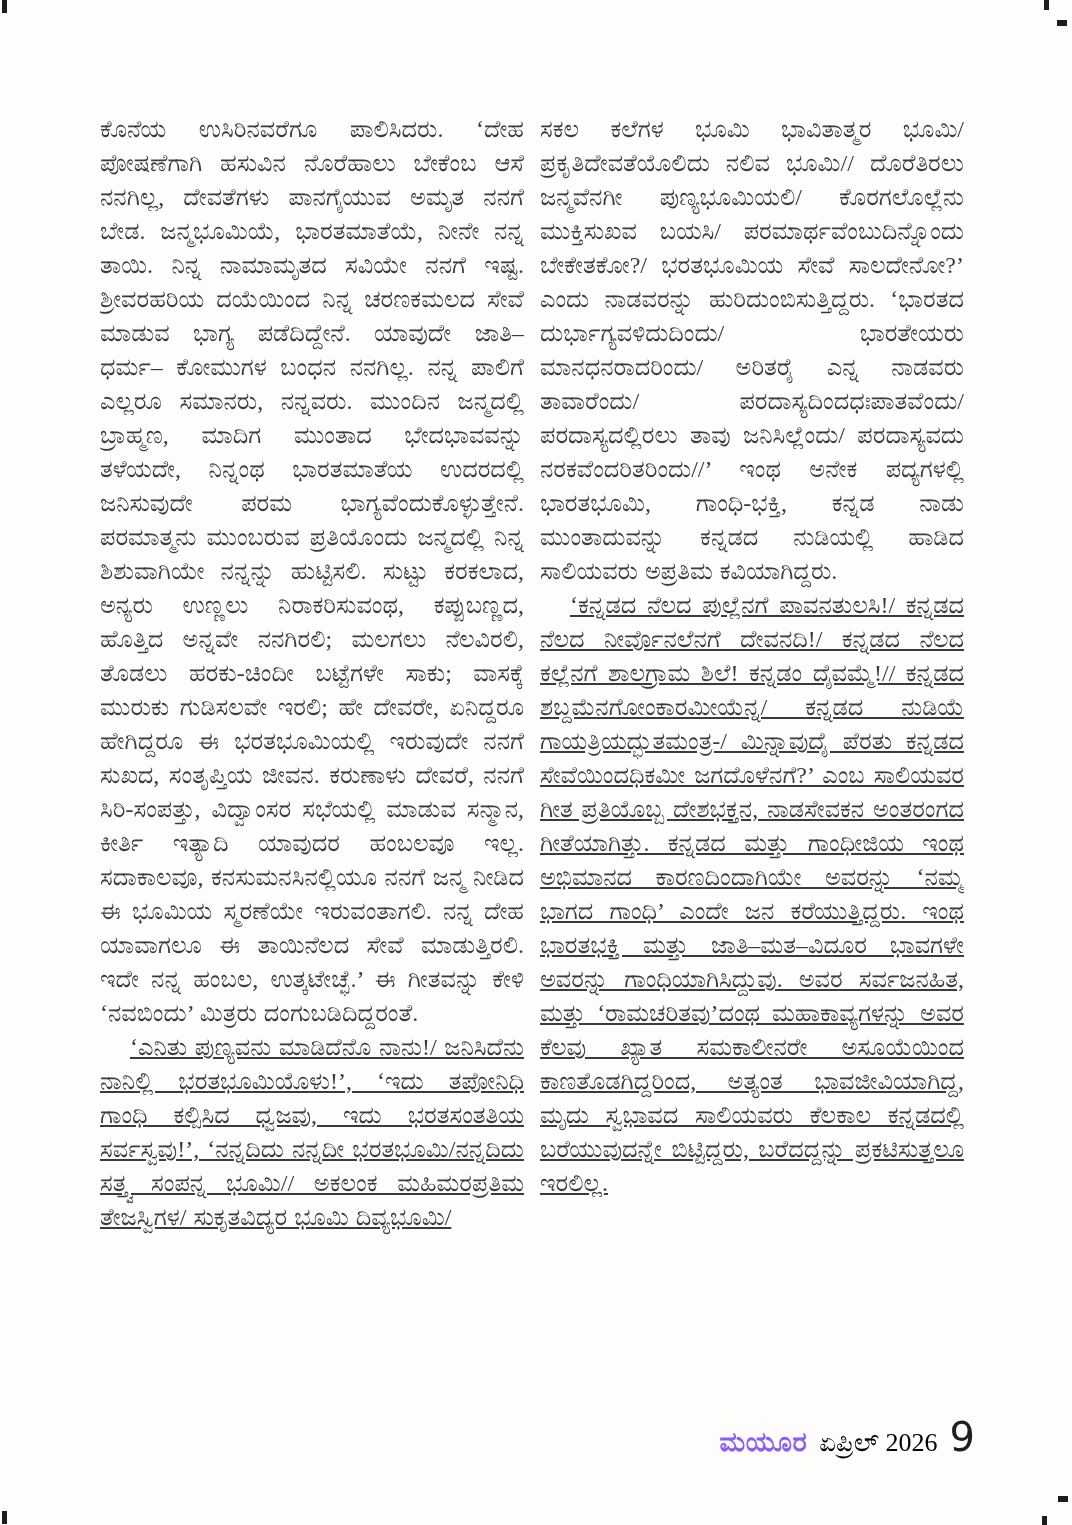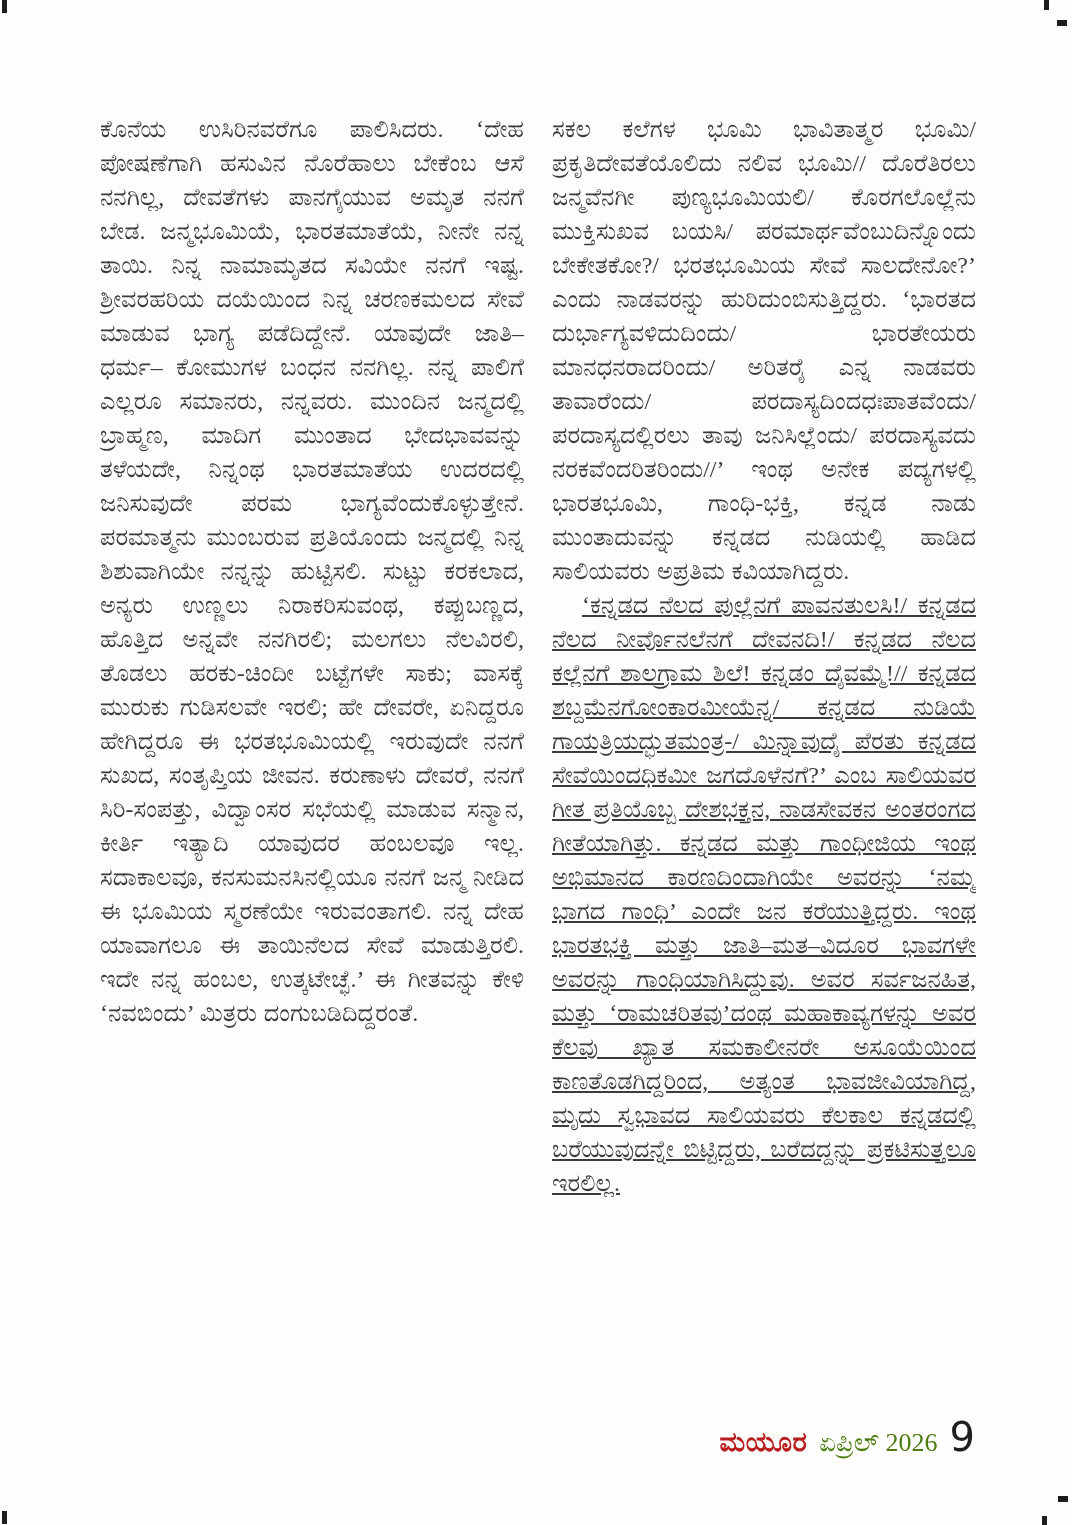--- a/index.html
+++ b/index.html
@@ -15,21 +15,21 @@
   .crop{position:absolute;background:#1d1d1f;}
   .crop.tl{left:2px;top:0;width:5px;height:13px;}
   .crop.trv{left:1044px;top:0;width:5px;height:10px;}
   .crop.trh{left:1057px;top:20px;width:10px;height:6px;}
   .crop.bl{left:2px;top:1511px;width:5px;height:13px;}
   .crop.brh{left:1058px;top:1496px;width:10px;height:6px;}
   .crop.brv{left:1042px;top:1516px;width:5px;height:9px;}
 
   .columns{
     position:absolute;left:100px;top:112px;width:876px;height:1272px;
-    display:flex;gap:28px;overflow:hidden;
+    display:flex;gap:16px;overflow:hidden;
   }
   .col{width:424px;height:100%;overflow:hidden;}
   .col p{
     margin:0;
     font-size:24px;
     line-height:34px;
     color:#3b3b3b;
     text-align:justify;
     word-spacing:1px;
   }
@@ -40,21 +40,21 @@
     display:flex;align-items:baseline;gap:12px;
     white-space:nowrap;
   }
   .footer .mag{
     font-weight:bold;
     font-size:27px;
     letter-spacing:.5px;
   }
   .footer .issue{
     font-size:26px;
-    color:#4d7c0f;
+    color:#000000;
   }
   .footer .pageno{
     font-family:"DejaVu Sans","Liberation Sans",sans-serif;
     font-size:40px;
     line-height:34px;
     color:#1f1f1f;
   }
 </style>
 </head>
 <body style="background: rgb(253, 253, 252);">
@@ -64,26 +64,27 @@
   <span class="crop tl"></span>
   <span class="crop trv"></span>
   <span class="crop trh"></span>
   <span class="crop bl"></span>
   <span class="crop brh"></span>
   <span class="crop brv"></span>
 
   <div class="columns">
     <div class="col">
       <p>ಕೊನೆಯ ಉಸಿರಿನವರೆಗೂ ಪಾಲಿಸಿದರು. ‘ದೇಹ ಪೋಷಣೆಗಾಗಿ ಹಸುವಿನ ನೊರೆಹಾಲು ಬೇಕೆಂಬ ಆಸೆ ನನಗಿಲ್ಲ, ದೇವತೆಗಳು ಪಾನಗೈಯುವ ಅಮೃತ ನನಗೆ ಬೇಡ. ಜನ್ಮಭೂಮಿಯೆ, ಭಾರತಮಾತೆಯೆ, ನೀನೇ ನನ್ನ ತಾಯಿ. ನಿನ್ನ ನಾಮಾಮೃತದ ಸವಿಯೇ ನನಗೆ ಇಷ್ಟ. ಶ್ರೀವರಹರಿಯ ದಯೆಯಿಂದ ನಿನ್ನ ಚರಣಕಮಲದ ಸೇವೆ ಮಾಡುವ ಭಾಗ್ಯ ಪಡೆದಿದ್ದೇನೆ. ಯಾವುದೇ ಜಾತಿ– ಧರ್ಮ– ಕೋಮುಗಳ ಬಂಧನ ನನಗಿಲ್ಲ. ನನ್ನ ಪಾಲಿಗೆ ಎಲ್ಲರೂ ಸಮಾನರು, ನನ್ನವರು. ಮುಂದಿನ ಜನ್ಮದಲ್ಲಿ ಬ್ರಾಹ್ಮಣ, ಮಾದಿಗ ಮುಂತಾದ ಭೇದಭಾವವನ್ನು ತಳೆಯದೇ, ನಿನ್ನಂಥ ಭಾರತಮಾತೆಯ ಉದರದಲ್ಲಿ ಜನಿಸುವುದೇ ಪರಮ ಭಾಗ್ಯವೆಂದುಕೊಳ್ಳುತ್ತೇನೆ. ಪರಮಾತ್ಮನು ಮುಂಬರುವ ಪ್ರತಿಯೊಂದು ಜನ್ಮದಲ್ಲಿ ನಿನ್ನ ಶಿಶುವಾಗಿಯೇ ನನ್ನನ್ನು ಹುಟ್ಟಿಸಲಿ. ಸುಟ್ಟು ಕರಕಲಾದ, ಅನ್ಯರು ಉಣ್ಣಲು ನಿರಾಕರಿಸುವಂಥ, ಕಪ್ಪುಬಣ್ಣದ, ಹೊತ್ತಿದ ಅನ್ನವೇ ನನಗಿರಲಿ; ಮಲಗಲು ನೆಲವಿರಲಿ, ತೊಡಲು ಹರಕು-ಚಿಂದೀ ಬಟ್ಟೆಗಳೇ ಸಾಕು; ವಾಸಕ್ಕೆ ಮುರುಕು ಗುಡಿಸಲವೇ ಇರಲಿ; ಹೇ ದೇವರೇ, ಏನಿದ್ದರೂ ಹೇಗಿದ್ದರೂ ಈ ಭರತಭೂಮಿಯಲ್ಲಿ ಇರುವುದೇ ನನಗೆ ಸುಖದ, ಸಂತೃಪ್ತಿಯ ಜೀವನ. ಕರುಣಾಳು ದೇವರೆ, ನನಗೆ ಸಿರಿ-ಸಂಪತ್ತು, ವಿದ್ವಾಂಸರ ಸಭೆಯಲ್ಲಿ ಮಾಡುವ ಸನ್ಮಾನ, ಕೀರ್ತಿ ಇತ್ಯಾದಿ ಯಾವುದರ ಹಂಬಲವೂ ಇಲ್ಲ. ಸದಾಕಾಲವೂ, ಕನಸುಮನಸಿನಲ್ಲಿಯೂ ನನಗೆ ಜನ್ಮ ನೀಡಿದ ಈ ಭೂಮಿಯ ಸ್ಮರಣೆಯೇ ಇರುವಂತಾಗಲಿ. ನನ್ನ ದೇಹ ಯಾವಾಗಲೂ ಈ ತಾಯಿನೆಲದ ಸೇವೆ ಮಾಡುತ್ತಿರಲಿ. ಇದೇ ನನ್ನ ಹಂಬಲ, ಉತ್ಕಟೇಚ್ಛೆ.’ ಈ ಗೀತವನ್ನು ಕೇಳಿ ‘ನವಬಿಂದು’ ಮಿತ್ರರು ದಂಗುಬಡಿದಿದ್ದರಂತೆ.</p>
+      <p class="indent">‘ಎನಿತು ಪುಣ್ಯವನು ಮಾಡಿದೆನೊ ನಾನು!/ ಜನಿಸಿದೆನು ನಾನಿಲ್ಲಿ ಭರತಭೂಮಿಯೊಳು!’, ‘ಇದು ತಪೋನಿಧಿ ಗಾಂಧಿ ಕಲ್ಪಿಸಿದ ಧ್ವಜವು, ಇದು ಭರತಸಂತತಿಯ ಸರ್ವಸ್ವವು!’, ‘ನನ್ನದಿದು ನನ್ನದೀ ಭರತಭೂಮಿ/ನನ್ನದಿದು ಸತ್ತ್ವ ಸಂಪನ್ನ ಭೂಮಿ// ಅಕಲಂಕ ಮಹಿಮರಪ್ರತಿಮ ತೇಜಸ್ವಿಗಳ/ ಸುಕೃತವಿದ್ಯರ ಭೂಮಿ ದಿವ್ಯಭೂಮಿ/</p>
     </div>
     <div class="col">
       <p>ಸಕಲ ಕಲೆಗಳ ಭೂಮಿ ಭಾವಿತಾತ್ಮರ ಭೂಮಿ/ ಪ್ರಕೃತಿದೇವತೆಯೊಲಿದು ನಲಿವ ಭೂಮಿ// ದೊರೆತಿರಲು ಜನ್ಮವೆನಗೀ ಪುಣ್ಯಭೂಮಿಯಲಿ/ ಕೊರಗಲೊಲ್ಲೆನು ಮುಕ್ತಿಸುಖವ ಬಯಸಿ/ ಪರಮಾರ್ಥವೆಂಬುದಿನ್ನೊಂದು ಬೇಕೇತಕೋ?/ ಭರತಭೂಮಿಯ ಸೇವೆ ಸಾಲದೇನೋ?’ ಎಂದು ನಾಡವರನ್ನು ಹುರಿದುಂಬಿಸುತ್ತಿದ್ದರು. ‘ಭಾರತದ ದುರ್ಭಾಗ್ಯವಳಿದುದಿಂದು/ ಭಾರತೇಯರು ಮಾನಧನರಾದರಿಂದು/ ಅರಿತರೈ ಎನ್ನ ನಾಡವರು ತಾವಾರೆಂದು/ ಪರದಾಸ್ಯದಿಂದಧಃಪಾತವೆಂದು/ ಪರದಾಸ್ಯದಲ್ಲಿರಲು ತಾವು ಜನಿಸಿಲ್ಲೆಂದು/ ಪರದಾಸ್ಯವದು ನರಕವೆಂದರಿತರಿಂದು//’ ಇಂಥ ಅನೇಕ ಪದ್ಯಗಳಲ್ಲಿ ಭಾರತಭೂಮಿ, ಗಾಂಧಿ-ಭಕ್ತಿ, ಕನ್ನಡ ನಾಡು ಮುಂತಾದುವನ್ನು ಕನ್ನಡದ ನುಡಿಯಲ್ಲಿ ಹಾಡಿದ ಸಾಲಿಯವರು ಅಪ್ರತಿಮ ಕವಿಯಾಗಿದ್ದರು.</p>
       <p class="indent">‘ಕನ್ನಡದ ನೆಲದ ಪುಲ್ಲೆನಗೆ ಪಾವನತುಲಸಿ!/ ಕನ್ನಡದ ನೆಲದ ನೀರ್ವೊನಲೆನಗೆ ದೇವನದಿ!/ ಕನ್ನಡದ ನೆಲದ ಕಲ್ಲೆನಗೆ ಶಾಲಗ್ರಾಮ ಶಿಲೆ! ಕನ್ನಡಂ ದೈವಮ್ಮೆ!// ಕನ್ನಡದ ಶಬ್ದಮೆನಗೋಂಕಾರಮೀಯೆನ್ನ/ ಕನ್ನಡದ ನುಡಿಯೆ ಗಾಯತ್ರಿಯದ್ಭುತಮಂತ್ರ-/ ಮಿನ್ನಾವುದೈ ಪೆರತು ಕನ್ನಡದ ಸೇವೆಯಿಂದಧಿಕಮೀ ಜಗದೊಳೆನಗೆ?’ ಎಂಬ ಸಾಲಿಯವರ ಗೀತ ಪ್ರತಿಯೊಬ್ಬ ದೇಶಭಕ್ತನ, ನಾಡಸೇವಕನ ಅಂತರಂಗದ ಗೀತೆಯಾಗಿತ್ತು. ಕನ್ನಡದ ಮತ್ತು ಗಾಂಧೀಜಿಯ ಇಂಥ ಅಭಿಮಾನದ ಕಾರಣದಿಂದಾಗಿಯೇ ಅವರನ್ನು ‘ನಮ್ಮ ಭಾಗದ ಗಾಂಧಿ’ ಎಂದೇ ಜನ ಕರೆಯುತ್ತಿದ್ದರು. ಇಂಥ ಭಾರತಭಕ್ತಿ ಮತ್ತು ಜಾತಿ–ಮತ–ವಿದೂರ ಭಾವಗಳೇ ಅವರನ್ನು ಗಾಂಧಿಯಾಗಿಸಿದ್ದುವು. ಅವರ ಸರ್ವಜನಹಿತ, ಮತ್ತು ‘ರಾಮಚರಿತವು’ದಂಥ ಮಹಾಕಾವ್ಯಗಳನ್ನು ಅವರ ಕೆಲವು ಖ್ಯಾತ ಸಮಕಾಲೀನರೇ ಅಸೂಯೆಯಿಂದ ಕಾಣತೊಡಗಿದ್ದರಿಂದ, ಅತ್ಯಂತ ಭಾವಜೀವಿಯಾಗಿದ್ದ, ಮೃದು ಸ್ವಭಾವದ ಸಾಲಿಯವರು ಕೆಲಕಾಲ ಕನ್ನಡದಲ್ಲಿ ಬರೆಯುವುದನ್ನೇ ಬಿಟ್ಟಿದ್ದರು, ಬರೆದದ್ದನ್ನು ಪ್ರಕಟಿಸುತ್ತಲೂ ಇರಲಿಲ್ಲ.</p>
     </div>
   </div>
 
   <div class="footer">
-    <span class="mag" style="color: #b91c1c; margin-top: 41px;">ಮಯೂರ</span>
+    <span class="mag" style="color: #8b5cf6; margin-top: 41px;">ಮಯೂರ</span>
     <span class="issue">ಏಪ್ರಿಲ್ 2026</span>
     <span class="pageno">9</span>
   </div>
 
 </div>
 
 </body></html>

